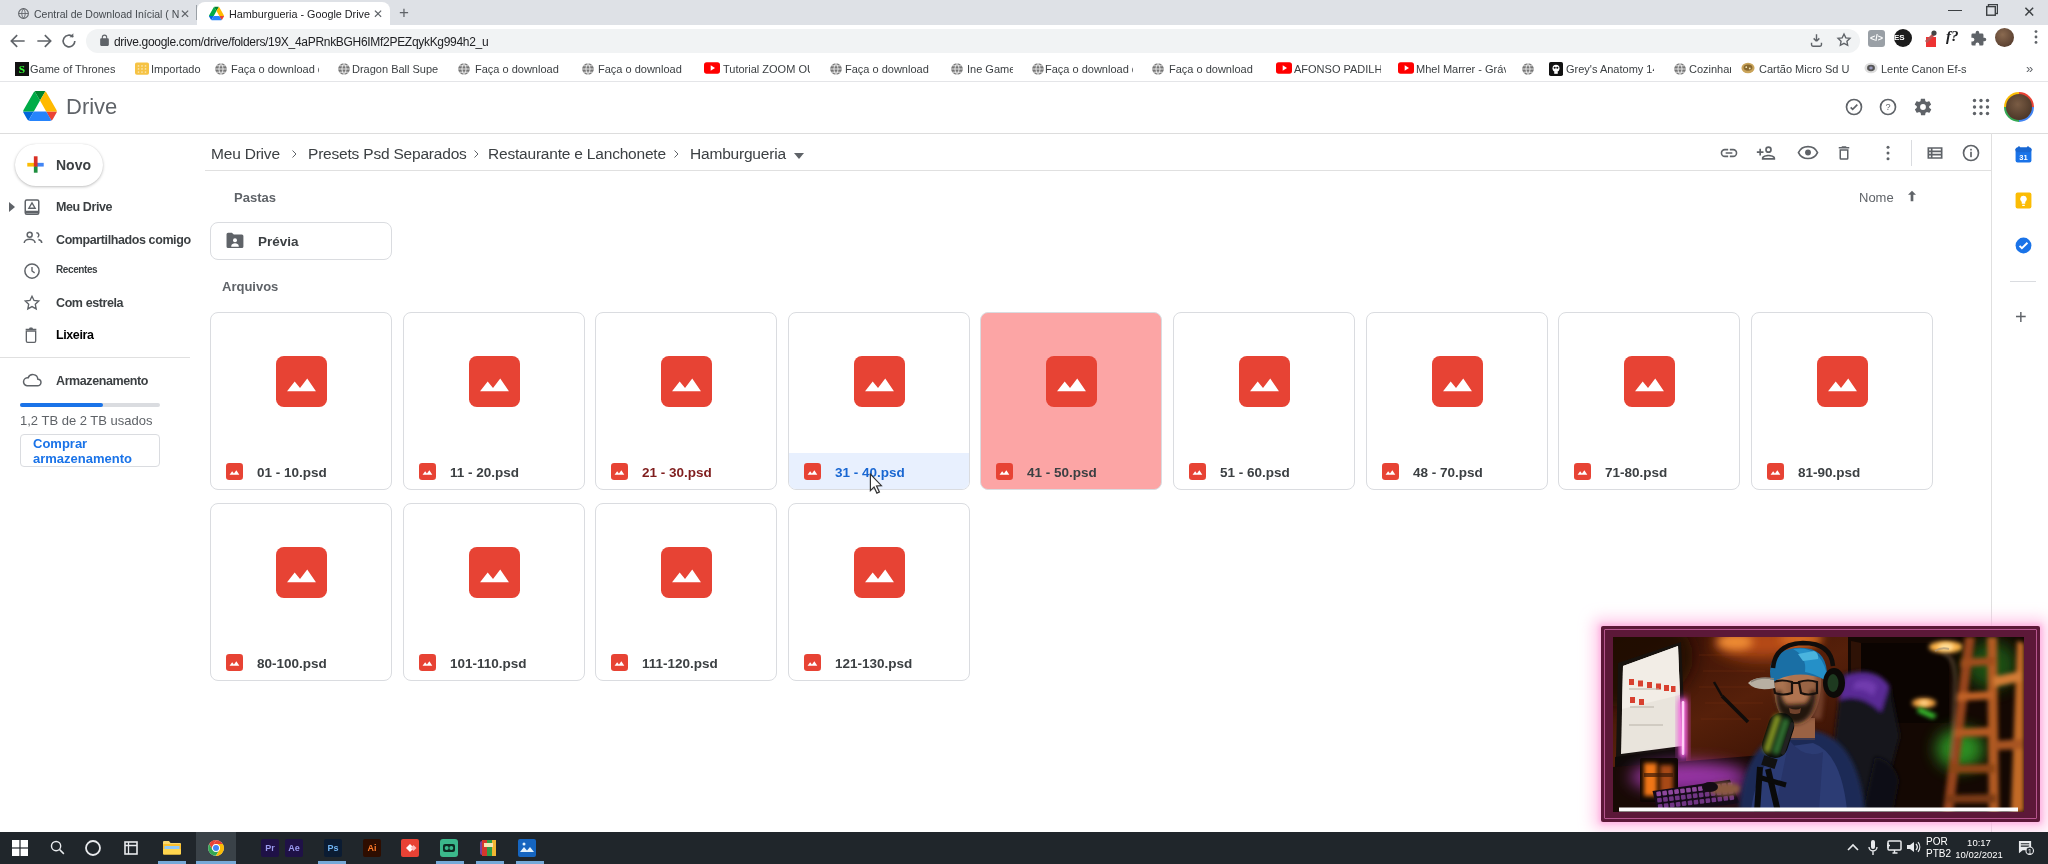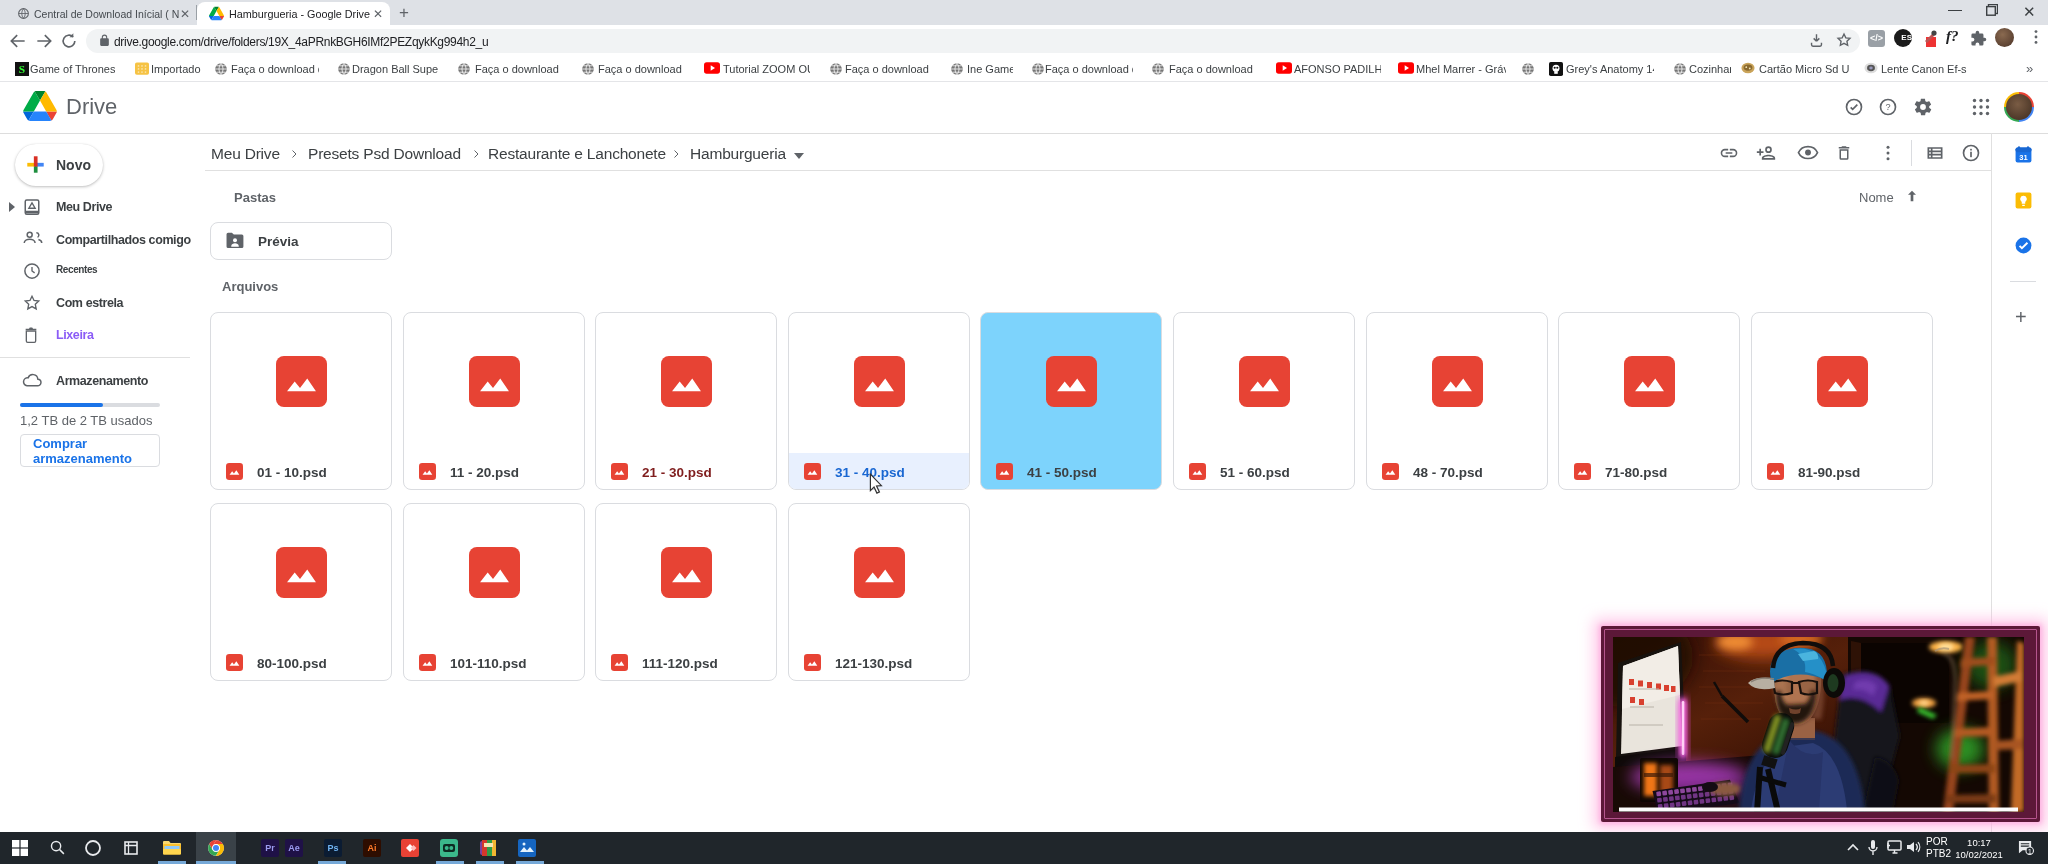--- a/index.html
+++ b/index.html
@@ -83,21 +83,21 @@
         </svg>
     </span>
     <span class="abs" style="left:1749px;top:2px;width:18px;height:18px;">
       <svg width="18" height="18" viewBox="0 0 24 24">
           <path d="M12 4l2.4 5.1 5.6.7-4.1 3.8 1 5.5-4.9-2.7-4.9 2.7 1-5.5L4 9.8l5.6-.7z" fill="none" stroke="#5f6368" stroke-width="1.8"></path>
         </svg>
     </span>
   </div>
 
   <div class="abs" style="left:1868px;top:30px;width:17px;height:17px;background:#9aa0a6;border-radius:3px;color:#fff;font-size:9px;text-align:center;line-height:17px;font-weight:bold;">&lt;/&gt;</div>
-  <div class="abs" style="left:1894px;top:29px;width:18px;height:18px;background:#1b1b1b;border-radius:50%;color:#fff;font-size:8px;text-align:right;line-height:18px;font-weight:bold;">ES</div>
+  <div class="abs" style="left:1894px;top:29px;width:18px;height:18px;background:#1b1b1b;border-radius:50%;color:#fff;font-size:8px;text-align:left;line-height:18px;font-weight:bold;">ES</div>
   <div class="abs" style="left:1921px;top:29px;width:18px;height:18px;">
     <svg width="18" height="18" viewBox="0 0 18 18">
         <rect x="5" y="8" width="10" height="10" fill="#e33"></rect>
         <path d="M4 12L12 4l2 2-8 8z" fill="#b55"></path>
         <circle cx="13" cy="4" r="2.6" fill="#444"></circle>
       </svg>
   </div>
   <div class="abs" style="left:1946px;top:28px;font-size:15px;color:#202124;font-style:italic;font-family:'Liberation Serif',serif;"><b>f?</b></div>
   <div class="abs" style="left:1970px;top:30px;width:17px;height:17px;">
     <svg width="17" height="17" viewBox="0 0 24 24">
@@ -304,21 +304,21 @@
   <div class="abs" style="left:2004px;top:92px;width:30px;height:30px;border-radius:50%;background:conic-gradient(#e94235 0 25%, #4285f4 25% 50%, #34a853 50% 75%, #fbbc04 75% 100%);">
     <div class="abs" style="left:2px;top:2px;width:26px;height:26px;border-radius:50%;background:radial-gradient(circle at 45% 40%, #7a5c44, #3c2a1e);"></div>
   </div>
 
   <div class="abs" style="left:211px;top:145px;font-size:15.5px;color:#3c4043;letter-spacing:-0.2px;">Meu Drive</div>
   <div class="abs" style="left:288px;top:148px;width:12px;height:12px;">
       <svg width="12" height="12" viewBox="0 0 24 24">
         <path d="M9 5l7 7-7 7" fill="none" stroke="#5f6368" stroke-width="2"></path>
       </svg>
     </div>
-  <div class="abs" style="left:308px;top:145px;font-size:15.5px;color:#3c4043;letter-spacing:-0.2px;">Presets Psd Download</div>
+  <div class="abs" style="left:308px;top:145px;font-size:15.5px;color:#3c4043;letter-spacing:-0.2px;">Presets Psd Separados</div>
   <div class="abs" style="left:470px;top:148px;width:12px;height:12px;">
       <svg width="12" height="12" viewBox="0 0 24 24">
         <path d="M9 5l7 7-7 7" fill="none" stroke="#5f6368" stroke-width="2"></path>
       </svg>
     </div>
   <div class="abs" style="left:488px;top:145px;font-size:15.5px;color:#3c4043;letter-spacing:-0.2px;">Restaurante e Lanchonete</div>
   <div class="abs" style="left:670px;top:148px;width:12px;height:12px;">
       <svg width="12" height="12" viewBox="0 0 24 24">
         <path d="M9 5l7 7-7 7" fill="none" stroke="#5f6368" stroke-width="2"></path>
       </svg>
@@ -411,21 +411,21 @@
           <svg width="18" height="18" viewBox="0 0 24 24">
             <path d="M12 3l2.7 5.6 6.3.8-4.6 4.3 1.2 6.2L12 16.8 6.4 19.9l1.2-6.2L3 9.4l6.3-.8z" fill="none" stroke="#5f6368" stroke-width="1.8"></path>
           </svg>
         </span>
         <span class="abs" style="left:56px;top:296px;font-size:12.5px;letter-spacing:-0.4px;color:#3c4043;font-weight:bold;">Com estrela</span>
         <span class="abs" style="left:23px;top:326px;width:20px;height:19px;">
           <svg width="16" height="18" viewBox="0 0 24 26">
             <path d="M7 24a2 2 0 01-2-2V7h14v15a2 2 0 01-2 2H7zM4 4.5h16M9.5 4.5l1.2-1.8h2.6l1.2 1.8" fill="none" stroke="#5f6368" stroke-width="2"></path>
           </svg>
         </span>
-        <span class="abs" style="left:56px;top:328px;font-size:12.5px;letter-spacing:-0.4px;color:#8b5cf6;font-weight:bold;">Lixeira</span>
+        <span class="abs" style="left:56px;top:328px;font-size:12.5px;letter-spacing:-0.4px;color:#000000;font-weight:bold;">Lixeira</span>
         <div class="abs" style="left:0;top:357px;width:190px;height:1px;background:#e0e0e0;"></div>
         <span class="abs" style="left:22px;top:373px;width:20px;height:14px;">
           <svg width="20" height="14" viewBox="0 0 24 16">
             <path d="M19 7a6 6 0 00-11.6-1.6A4.8 4.8 0 006 15h12.5a4 4 0 00.5-8z" fill="none" stroke="#5f6368" stroke-width="1.8"></path>
           </svg>
         </span>
         <span class="abs" style="left:56px;top:374px;font-size:12.5px;letter-spacing:-0.4px;color:#3c4043;font-weight:bold;">Armazenamento</span>
         <div class="abs" style="left:20px;top:403px;width:140px;height:4px;border-radius:2px;background:#dadce0;">
           <div style="width:83px;height:4px;border-radius:2px;background:#1a73e8;"></div>
         </div>
@@ -509,21 +509,21 @@
         </span>
         <div class="abs" style="left:0;top:140px;width:182px;height:38px;background:#e8f0fe;"></div>
         <span class="abs" style="left:15px;top:150px;width:17px;height:17px;">
           <svg width="17" height="17" viewBox="0 0 24 24">
             <rect width="24" height="24" rx="4.5" fill="#e74334"></rect>
             <path d="M5 16.5l3.7-4.7 2.5 3.1 3.4-4.5 4.2 6.1z" fill="#fff"></path>
           </svg>
         </span>
         <span class="abs" style="left:46px;top:152px;font-size:13.5px;color:#1967d2;font-weight:bold;">31 - 40.psd</span>
       </div>
-      <div class="abs" style="left:980px;top:312px;width:182px;height:178px;border:1px solid #dadce0;border-radius:8px;background:#7dd3fc;overflow:hidden;">
+      <div class="abs" style="left:980px;top:312px;width:182px;height:178px;border:1px solid #dadce0;border-radius:8px;background:#fca5a5;overflow:hidden;">
         <span class="abs" style="left:65px;top:43px;width:51px;height:51px;">
           <svg width="51" height="51" viewBox="0 0 24 24">
             <rect width="24" height="24" rx="3.7" fill="#e74334"></rect>
             <path d="M5.2 16.6l3.6-4.6 2.5 3 3.4-4.4 4.1 6z" fill="#fff"></path>
           </svg>
         </span>
         <span class="abs" style="left:15px;top:150px;width:17px;height:17px;">
           <svg width="17" height="17" viewBox="0 0 24 24">
             <rect width="24" height="24" rx="4.5" fill="#e74334"></rect>
             <path d="M5 16.5l3.7-4.7 2.5 3.1 3.4-4.5 4.2 6.1z" fill="#fff"></path>

